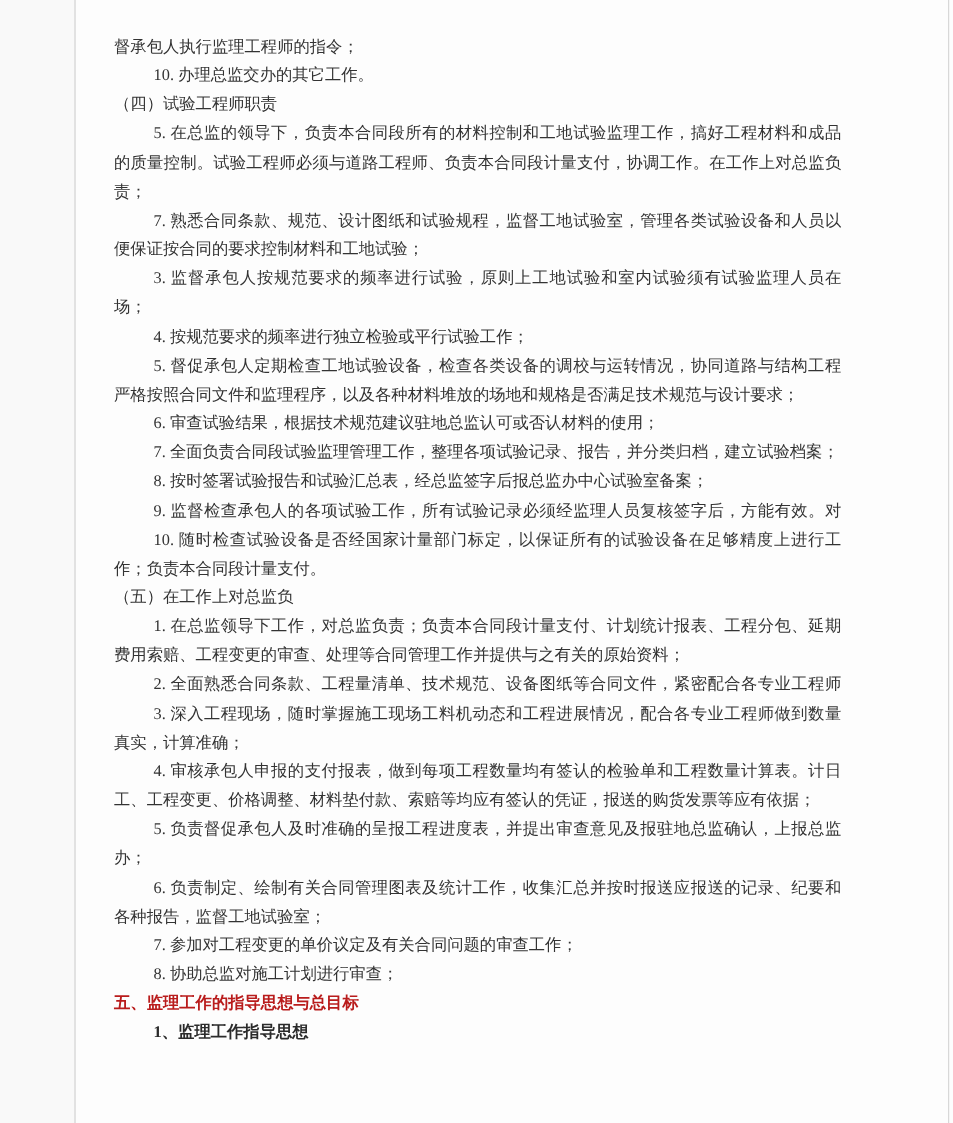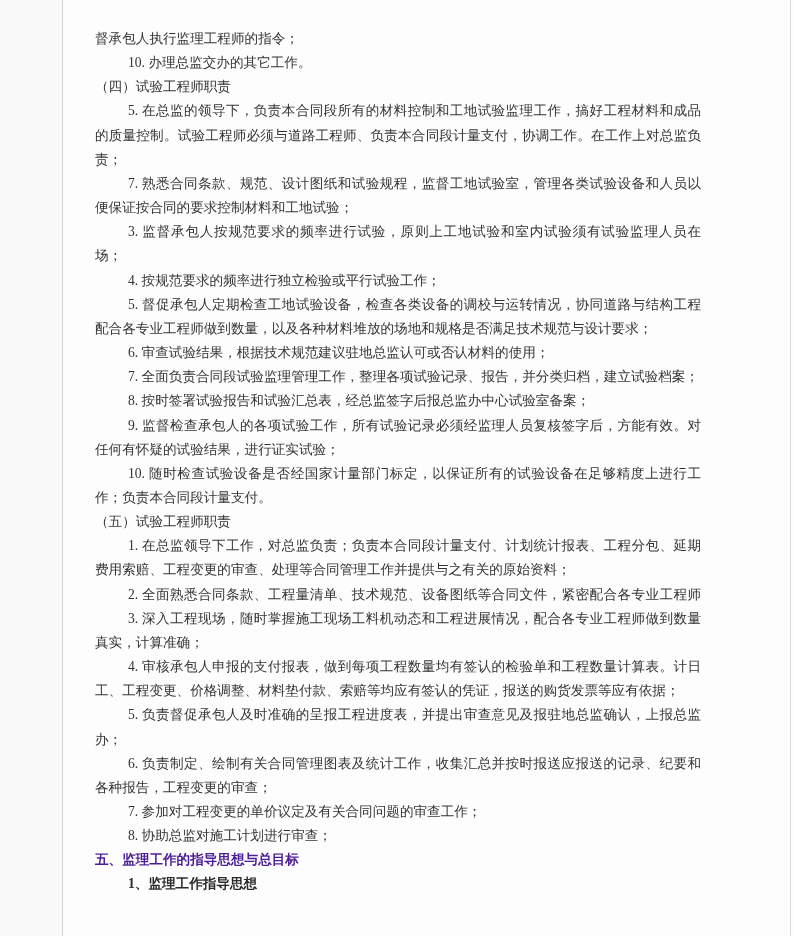--- a/index.html
+++ b/index.html
@@ -33,21 +33,21 @@
     height: 24.17px;
     white-space: nowrap;
     overflow: visible;
   }
   .line.first { padding-left: 33px; }
   .line.j {
     white-space: normal;
     text-align: justify;
     text-align-last: justify;
   }
-  .line.h1 { font-weight: bold; color: #4c1d95; }
+  .line.h1 { font-weight: bold; color: #b91c1c; }
   .line.h2 { font-weight: bold; color: #2b2b2b; padding-left: 33px; }
 </style>
 </head>
 <body>
 
 <div class="page">
   <div class="edge-strip-left"></div>
   <div class="edge-line-right"></div>
   <div class="text-block" id="text-block">
       <div class="line cont">督承包人执行监理工程师的指令；</div>
@@ -55,38 +55,37 @@
       <div class="line cont">（四）试验工程师职责</div>
       <div class="line first j">5. 在总监的领导下，负责本合同段所有的材料控制和工地试验监理工作，搞好工程材料和成品</div>
       <div class="line cont j">的质量控制。试验工程师必须与道路工程师、负责本合同段计量支付，协调工作。在工作上对总监负</div>
       <div class="line cont">责；</div>
       <div class="line first j">7. 熟悉合同条款、规范、设计图纸和试验规程，监督工地试验室，管理各类试验设备和人员以</div>
       <div class="line cont">便保证按合同的要求控制材料和工地试验；</div>
       <div class="line first j">3. 监督承包人按规范要求的频率进行试验，原则上工地试验和室内试验须有试验监理人员在</div>
       <div class="line cont">场；</div>
       <div class="line first">4. 按规范要求的频率进行独立检验或平行试验工作；</div>
       <div class="line first j">5. 督促承包人定期检查工地试验设备，检查各类设备的调校与运转情况，协同道路与结构工程</div>
-      <div class="line cont">配合各专业工程师做到数量，以及各种材料堆放的场地和规格是否满足技术规范与设计要求；</div>
+      <div class="line cont">严格按照合同文件和监理程序，以及各种材料堆放的场地和规格是否满足技术规范与设计要求；</div>
       <div class="line first">6. 审查试验结果，根据技术规范建议驻地总监认可或否认材料的使用；</div>
       <div class="line first">7. 全面负责合同段试验监理管理工作，整理各项试验记录、报告，并分类归档，建立试验档案；</div>
       <div class="line first">8. 按时签署试验报告和试验汇总表，经总监签字后报总监办中心试验室备案；</div>
       <div class="line first j">9. 监督检查承包人的各项试验工作，所有试验记录必须经监理人员复核签字后，方能有效。对</div>
-      <div class="line cont">任何有怀疑的试验结果，进行证实试验；</div>
       <div class="line first j">10. 随时检查试验设备是否经国家计量部门标定，以保证所有的试验设备在足够精度上进行工</div>
       <div class="line cont">作；负责本合同段计量支付。</div>
-      <div class="line cont">（五）试验工程师职责</div>
+      <div class="line cont">（五）在工作上对总监负</div>
       <div class="line first j">1. 在总监领导下工作，对总监负责；负责本合同段计量支付、计划统计报表、工程分包、延期</div>
       <div class="line cont">费用索赔、工程变更的审查、处理等合同管理工作并提供与之有关的原始资料；</div>
       <div class="line first j">2. 全面熟悉合同条款、工程量清单、技术规范、设备图纸等合同文件，紧密配合各专业工程师</div>
       <div class="line first j">3. 深入工程现场，随时掌握施工现场工料机动态和工程进展情况，配合各专业工程师做到数量</div>
       <div class="line cont">真实，计算准确；</div>
       <div class="line first j">4. 审核承包人申报的支付报表，做到每项工程数量均有签认的检验单和工程数量计算表。计日</div>
       <div class="line cont">工、工程变更、价格调整、材料垫付款、索赔等均应有签认的凭证，报送的购货发票等应有依据；</div>
       <div class="line first j">5. 负责督促承包人及时准确的呈报工程进度表，并提出审查意见及报驻地总监确认，上报总监</div>
       <div class="line cont">办；</div>
       <div class="line first j">6. 负责制定、绘制有关合同管理图表及统计工作，收集汇总并按时报送应报送的记录、纪要和</div>
-      <div class="line cont">各种报告，工程变更的审查；</div>
+      <div class="line cont">各种报告，监督工地试验室；</div>
       <div class="line first">7. 参加对工程变更的单价议定及有关合同问题的审查工作；</div>
       <div class="line first">8. 协助总监对施工计划进行审查；</div>
       <div class="line h1">五、监理工作的指导思想与总目标</div>
       <div class="line h2">1、监理工作指导思想</div>
     </div>
 </div>
 
 </body></html>

